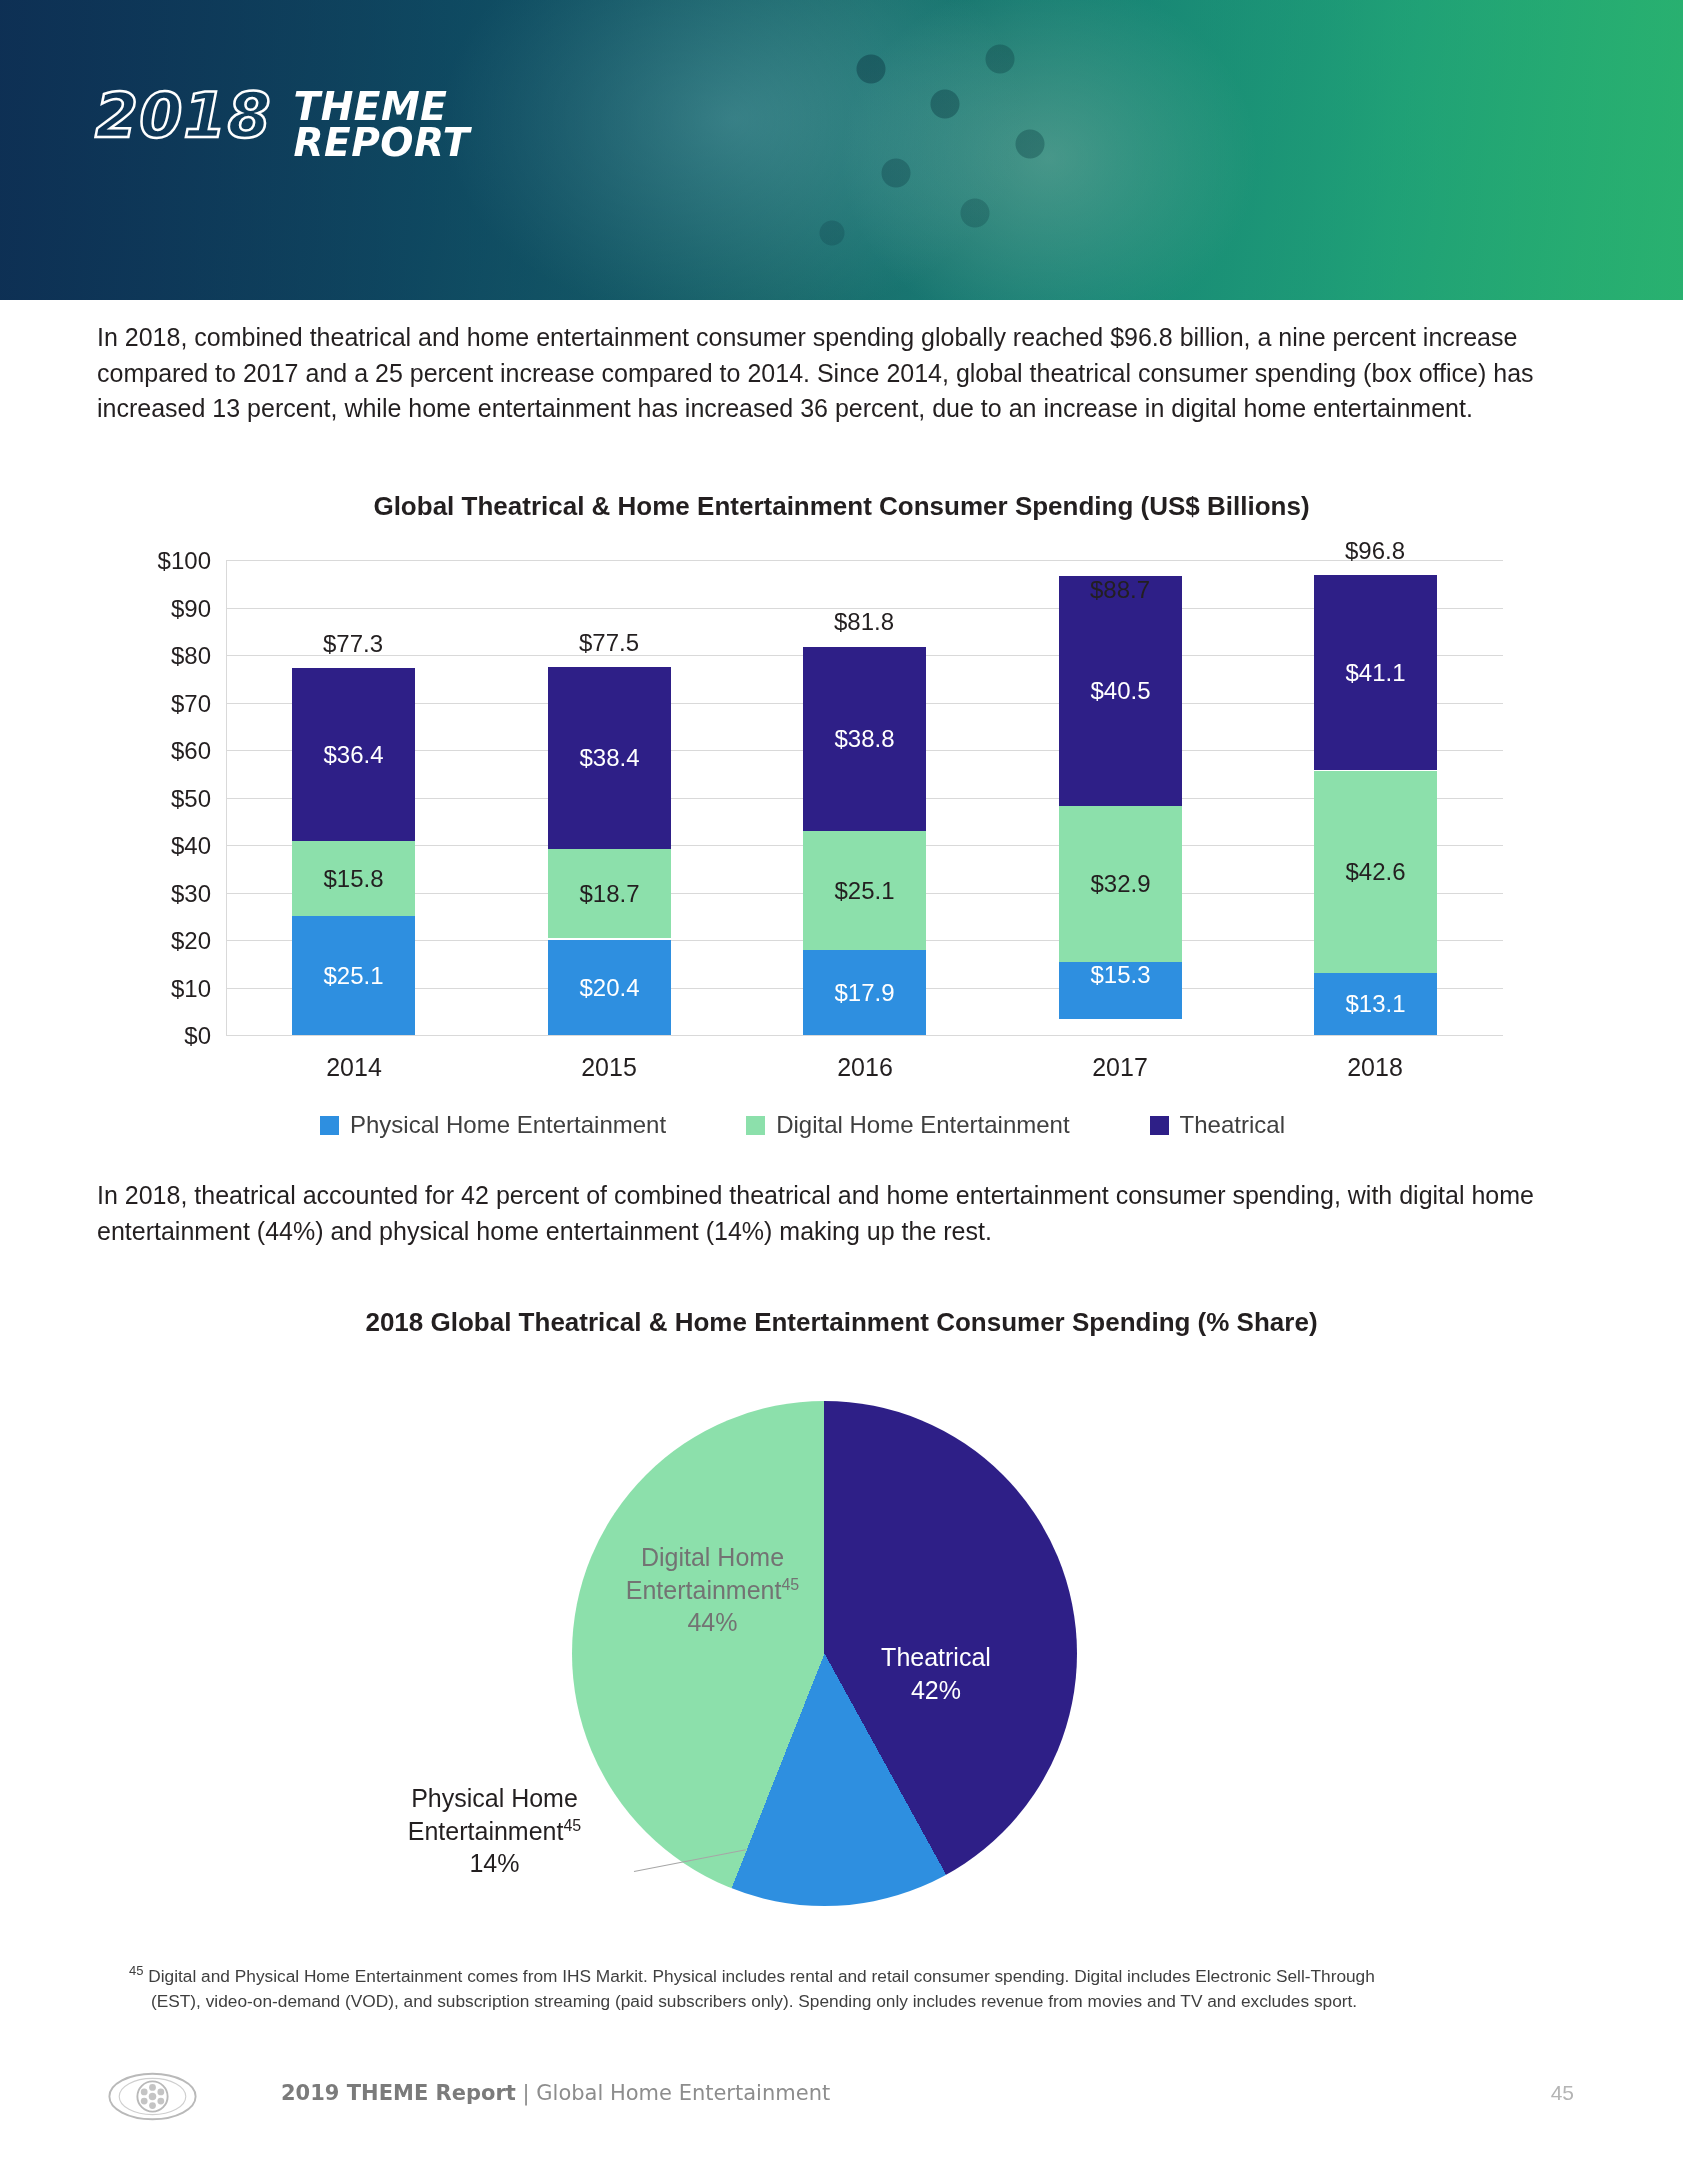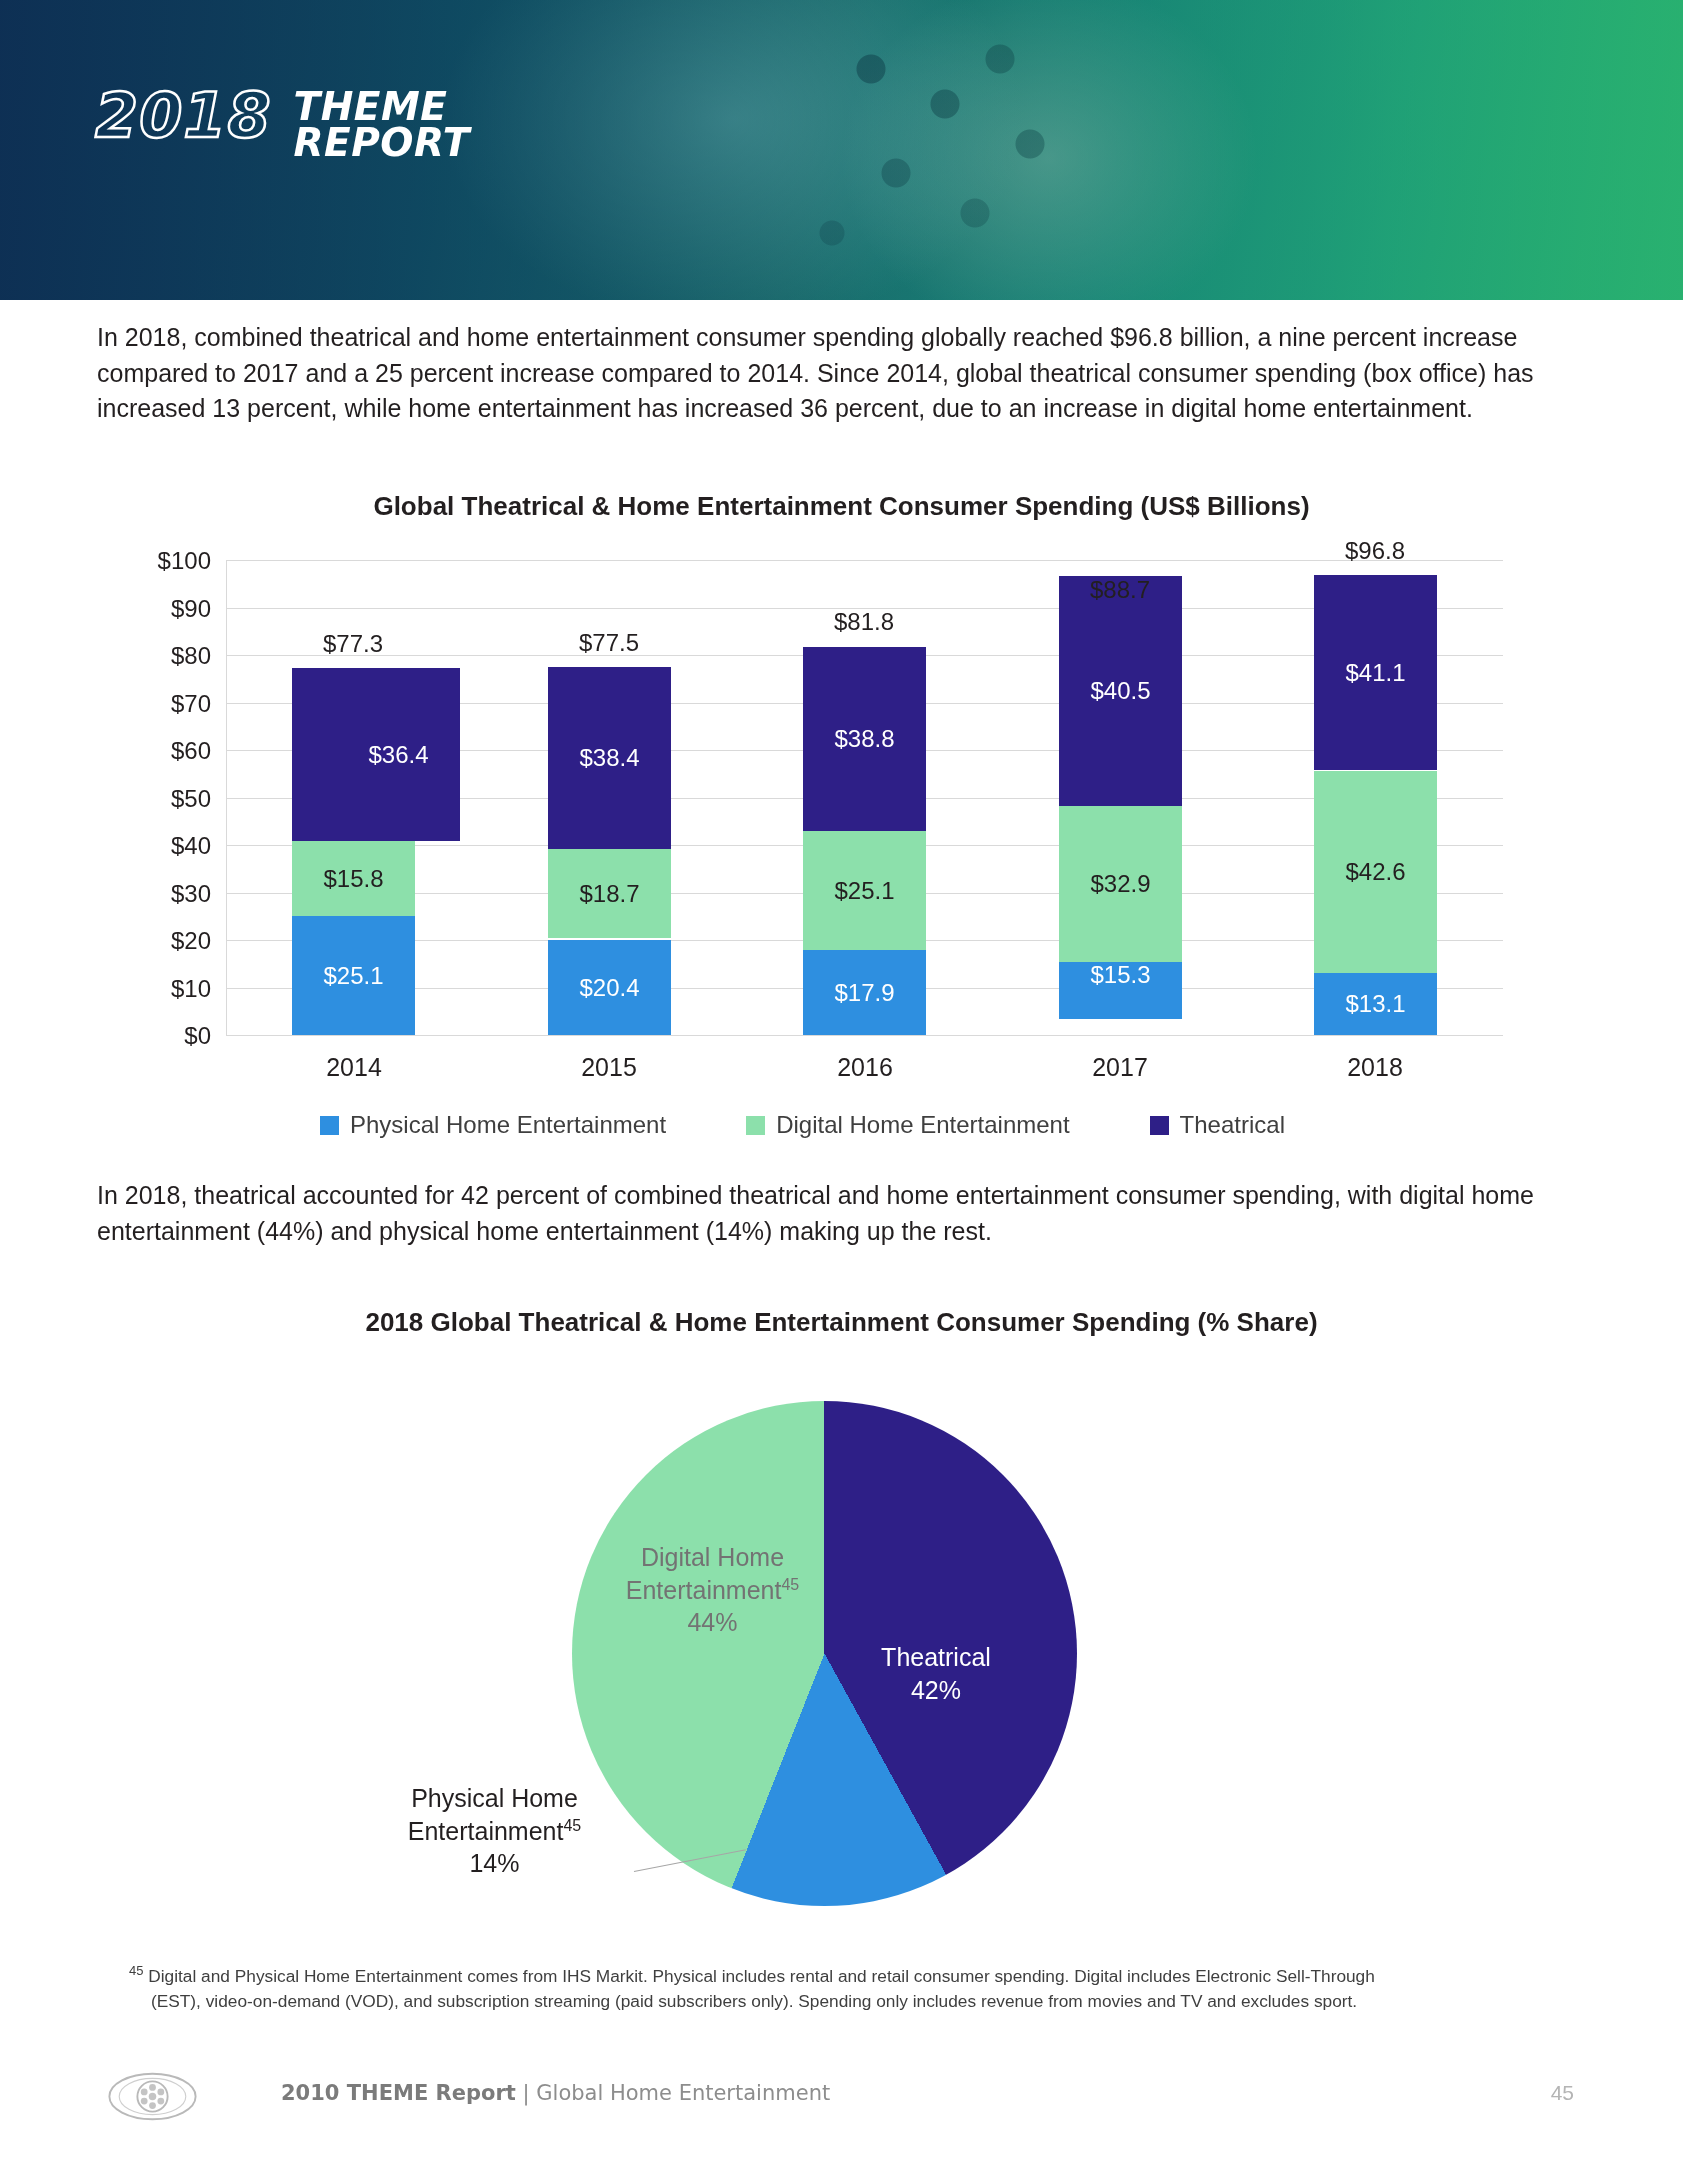--- a/index.html
+++ b/index.html
@@ -344,21 +344,21 @@
       <div class="ytick" style="top: 143px;">$70</div>
       <div class="gridline" style="top: 95px;"></div>
       <div class="ytick" style="top: 95px;">$80</div>
       <div class="gridline" style="top: 48px;"></div>
       <div class="ytick" style="top: 48px;">$90</div>
       <div class="gridline" style="top: 0px;"></div>
       <div class="ytick" style="top: 0px;">$100</div>
       <div class="bar-group" style="left: 66px; height: 475px;">
         <div class="seg seg-physical" style="height: 119px; bottom: 0px;">$25.1</div>
         <div class="seg seg-digital" style="height: 75px; bottom: 119px;">$15.8</div>
-        <div class="seg seg-theatrical" style="height: 173px; bottom: 194px; padding-left: 45px;">$36.4</div>
+        <div class="seg seg-theatrical" style="height: 173px; bottom: 194px;">$36.4</div>
         <div class="bar-total" style="bottom: 377px;">$77.3</div>
       </div>
       <div class="xtick" style="left: 29px; top: 493px;">2014</div>
       <div class="bar-group" style="left: 322px; height: 475px;">
         <div class="seg seg-physical" style="height: 95px; bottom: 0px;">$20.4</div>
         <div class="seg seg-digital" style="height: 89px; bottom: 97px;">$18.7</div>
         <div class="seg seg-theatrical" style="height: 182px; bottom: 186px;">$38.4</div>
         <div class="bar-total" style="bottom: 378px;">$77.5</div>
       </div>
       <div class="xtick" style="left: 284px; top: 493px;">2015</div>
@@ -445,19 +445,19 @@
     <circle cx="60" cy="39" r="20" fill="none" stroke="#b9b9b9" stroke-width="2.5"></circle>
     <circle cx="60" cy="39" r="5" fill="#c4c4c4"></circle>
     <circle cx="60" cy="27" r="4.5" fill="#c4c4c4"></circle>
     <circle cx="60" cy="51" r="4.5" fill="#c4c4c4"></circle>
     <circle cx="49" cy="33" r="4.5" fill="#c4c4c4"></circle>
     <circle cx="71" cy="33" r="4.5" fill="#c4c4c4"></circle>
     <circle cx="49" cy="45" r="4.5" fill="#c4c4c4"></circle>
     <circle cx="71" cy="45" r="4.5" fill="#c4c4c4"></circle>
   </svg>
   <div class="footer-text">
-    <b>2010 THEME Report</b>
+    <b>2019 THEME Report</b>
     <span>|</span>
     <span>Global Home Entertainment</span>
   </div>
   <div class="footer-page">45</div>
 </div>
 
 
 </body></html>

